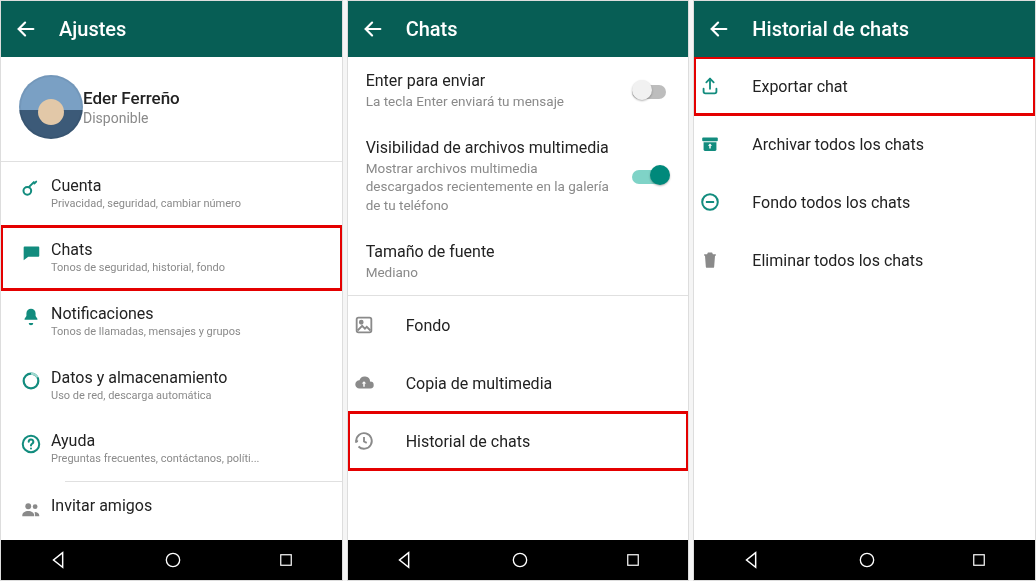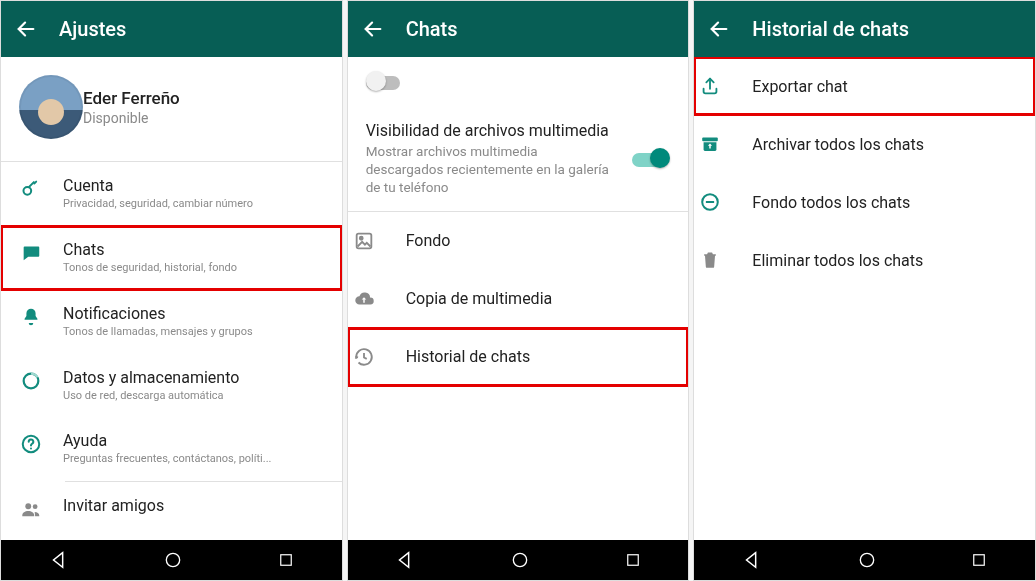--- a/index.html
+++ b/index.html
@@ -44,21 +44,21 @@
   }
   .avatar::after{
     content:""; position:absolute; left:50%; top:38%;
     width:26px; height:26px; background:#e2c8a8; border-radius:50%;
     transform:translateX(-50%);
   }
   .profile-name { font-size:17px; color:#222; font-weight:500;}
   .profile-status { font-size:14px; color:#8a8a8a; margin-top:2px;}
   .divider { height:1px; background:#e0e0e0; margin: 0 0 0 0;}
   .setting-row {
-    display:flex; align-items:flex-start; gap:20px;
+    display:flex; align-items:flex-start; gap:8px;
     padding: 14px 18px 14px 18px;
     position:relative;
   }
   .setting-row .icon-slot { width:24px; display:flex; justify-content:center; padding-top:2px; color:#128c7e;}
   .setting-row.gray .icon-slot { color:#8a8a8a; }
   .setting-texts { flex:1; }
   .setting-title { font-size:16px; color:#222; }
   .setting-sub { font-size:11px; color:#8a8a8a; margin-top:2px; line-height:1.35;}
   .highlight {
     outline: 3px solid #e40000;
@@ -224,37 +224,47 @@
       <svg width="22" height="22" viewBox="0 0 24 24" fill="none" stroke="#fff" stroke-width="2.4" stroke-linecap="round" stroke-linejoin="round">
           <line x1="20" y1="12" x2="4" y2="12"></line>
           <polyline points="11 5 4 12 11 19"></polyline>
         </svg>
     </span>
     <span class="appbar-title">Chats</span>
   </div>
   <div class="content">
 
     <div class="switch-row">
+      <div class="switch-texts">
+        <div class="switch-title">Enter para enviar</div>
+        <div class="switch-sub">La tecla Enter enviará tu mensaje</div>
+      </div>
       <div class="switch off">
           <div class="track"></div>
           <div class="thumb"></div>
         </div>
     </div>
 
     <div class="switch-row">
       <div class="switch-texts">
         <div class="switch-title">Visibilidad de archivos multimedia</div>
         <div class="switch-sub">Mostrar archivos multimedia descargados recientemente en la galería de tu teléfono</div>
       </div>
       <div class="switch on">
           <div class="track"></div>
           <div class="thumb"></div>
         </div>
     </div>
 
+    <div class="switch-row">
+      <div class="switch-texts">
+        <div class="switch-title">Tamaño de fuente</div>
+        <div class="switch-sub">Mediano</div>
+      </div>
+    </div>
 
     <div class="divider"></div>
 
     <div class="simple-row gray">
       <span class="icon-slot">
         <svg width="22" height="22" viewBox="0 0 24 24" fill="none" stroke="#8a8a8a" stroke-width="2">
             <rect x="4" y="4" width="16" height="16" rx="2"></rect>
             <circle cx="9" cy="9" r="1.6" fill="#8a8a8a"></circle>
             <path d="M5 18l5-5 3 3 2-2 4 4"></path>
           </svg>

